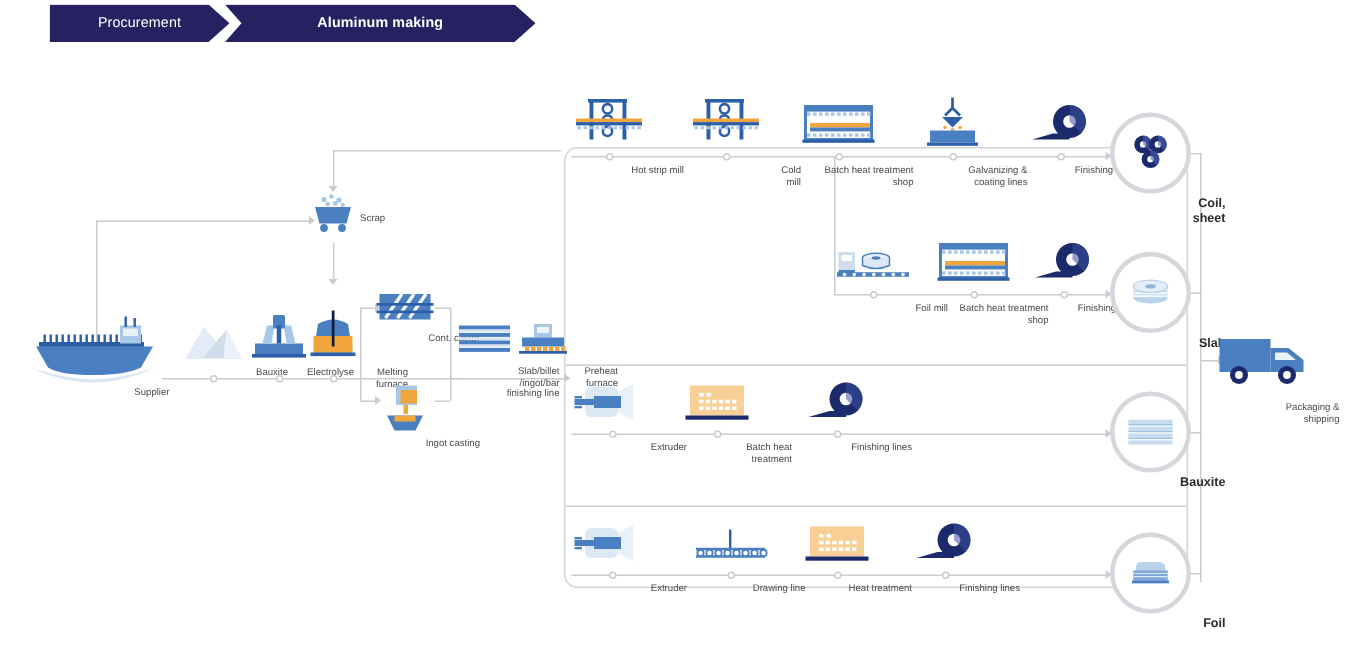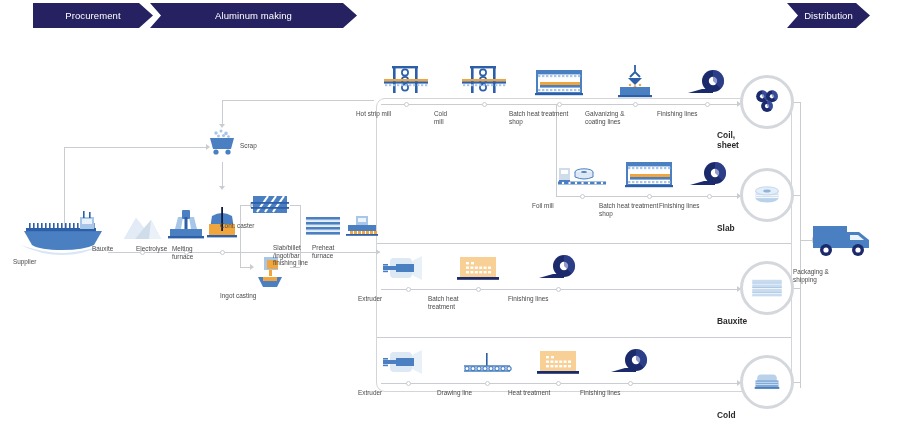--- a/index.html
+++ b/index.html
@@ -8,27 +8,27 @@
   #stage{position:absolute;left:0;top:0;width:900px;height:430px;}
 
   
   .arrow-band{position:absolute;left:0;top:0;width:831px;height:30px;}
   .arrow{position:absolute;top:3px;height:25px;background:#262261;color:#fff;
          display:flex;align-items:center;justify-content:center;
          font-size:9.5px;letter-spacing:.1px;white-space:nowrap;}
   .arrow.notch{ -webkit-clip-path:polygon(0 0, calc(100% - 14px) 0, 100% 50%, calc(100% - 14px) 100%, 0 100%);
                 clip-path:polygon(0 0, calc(100% - 14px) 0, 100% 50%, calc(100% - 14px) 100%, 0 100%);}
   .arrow.notch.tailed{ -webkit-clip-path:polygon(0 0, calc(100% - 14px) 0, 100% 50%, calc(100% - 14px) 100%, 0 100%, 11px 50%);
-                       clip-path:polygon(0 0, calc(100% - 14px) 0, 100% 50%, calc(100% - 14px) 100%, 0 100%, 11px 50%);}
+                       clip-path:polygon(0 0, calc(100% - 14px) 0, 100% 50%, calc(100% - 14px) 100%, 0 100%, 11px 50%);font-weight:bold;}
   .intbar{position:absolute;left:340px;top:33px;width:436px;height:24px;background:#262261;
           color:#fff;display:flex;align-items:center;justify-content:center;font-size:9.5px;}
 
   
   .node{position:absolute;}
-  .cap{position:absolute;font-size:6.4px;line-height:7.6px;text-align:left;color:#4a4a4a;
+  .cap{position:absolute;font-size:6.4px;line-height:7.6px;text-align:right;color:#4a4a4a;
        white-space:pre-line;}
   .cap.b{font-weight:bold;font-size:8.4px;line-height:10px;color:#2b2b2b;}
   .ln{position:absolute;background:#c9cdd2;}
   .lnh{height:1px;}
   .lnv{width:1px;}
   .dot{position:absolute;width:3px;height:3px;border-radius:50%;background:#fff;
        border:1px solid #c9cdd2;}
   .ah{position:absolute;width:0;height:0;border-top:3px solid transparent;
       border-bottom:3px solid transparent;border-left:4.5px solid #c9cdd2;}
   .av{position:absolute;width:0;height:0;border-left:3px solid transparent;
@@ -43,23 +43,20 @@
 <body>
 
 <div id="stage">
 
   <div class="arrow-band" id="arrowBand">
       <div class="arrow notch" style="left: 33px; width: 120px;">
         <span>Procurement</span>
       </div>
       <div class="arrow notch tailed" style="left: 150px; width: 207px;">
         <span>Aluminum making</span>
-      </div>
-      <div class="arrow notch tailed" style="left: 787px; width: 83px;">
-        <span>Distribution</span>
       </div>
     </div>
 
   <div id="geom">
       <div class="rbox" style="left: 376px; top: 98px; width: 414px; height: 292px;"></div>
       <div class="ln lnh" style="left: 108px; top: 252px; width: 268px;"></div>
       <div class="dot" style="left: 139.5px; top: 249.5px;"></div>
       <div class="dot" style="left: 183.5px; top: 249.5px;"></div>
       <div class="dot" style="left: 219.5px; top: 249.5px;"></div>
       <div class="ah" style="left: 376px; top: 249px;"></div>
@@ -591,21 +588,21 @@
       <div class="ring" style="left: 740px; top: 355px;">
         <div style="width: 32px; height: 24px; transform: scale(0.82);">
           <svg width="32" height="24" viewBox="0 0 32 24">
             <path d="M4 8 Q4 3 9 3 L23 3 Q28 3 28 8 L28 18 L4 18 Z" fill="#b9d2ea"></path>
             <rect x="2" y="10" width="28" height="8" fill="#7fa9d4"></rect>
             <path d="M2 12.4 L30 12.4 M2 15 L30 15" stroke="#dbe9f6" stroke-width="1"></path>
             <rect x="1" y="18" width="30" height="2.4" fill="#4a7fc1"></rect>
           </svg>
         </div>
       </div>
-      <div class="cap b" style="left: 717px; top: 410px; width: 100px;">Cold</div>
+      <div class="cap b" style="left: 717px; top: 410px; width: 100px;">Foil</div>
       <div class="node" style="left: 811px; top: 220px; width: 64px; height: 40px;">
         <svg width="64" height="40" viewBox="0 0 64 40">
           <rect x="2" y="6" width="34" height="22" fill="#4a7fc1"></rect>
           <path d="M36 12 L48 12 L58 20 L58 28 L36 28 Z" fill="#4a7fc1"></path>
           <path d="M39 15 L47 15 L53 20 L39 20 Z" fill="#eaf2fa"></path>
           <circle cx="15" cy="30" r="6" fill="#1b2a6b"></circle>
           <circle cx="15" cy="30" r="2.6" fill="#fff"></circle>
           <circle cx="47" cy="30" r="6" fill="#1b2a6b"></circle>
           <circle cx="47" cy="30" r="2.6" fill="#fff"></circle>
         </svg>

